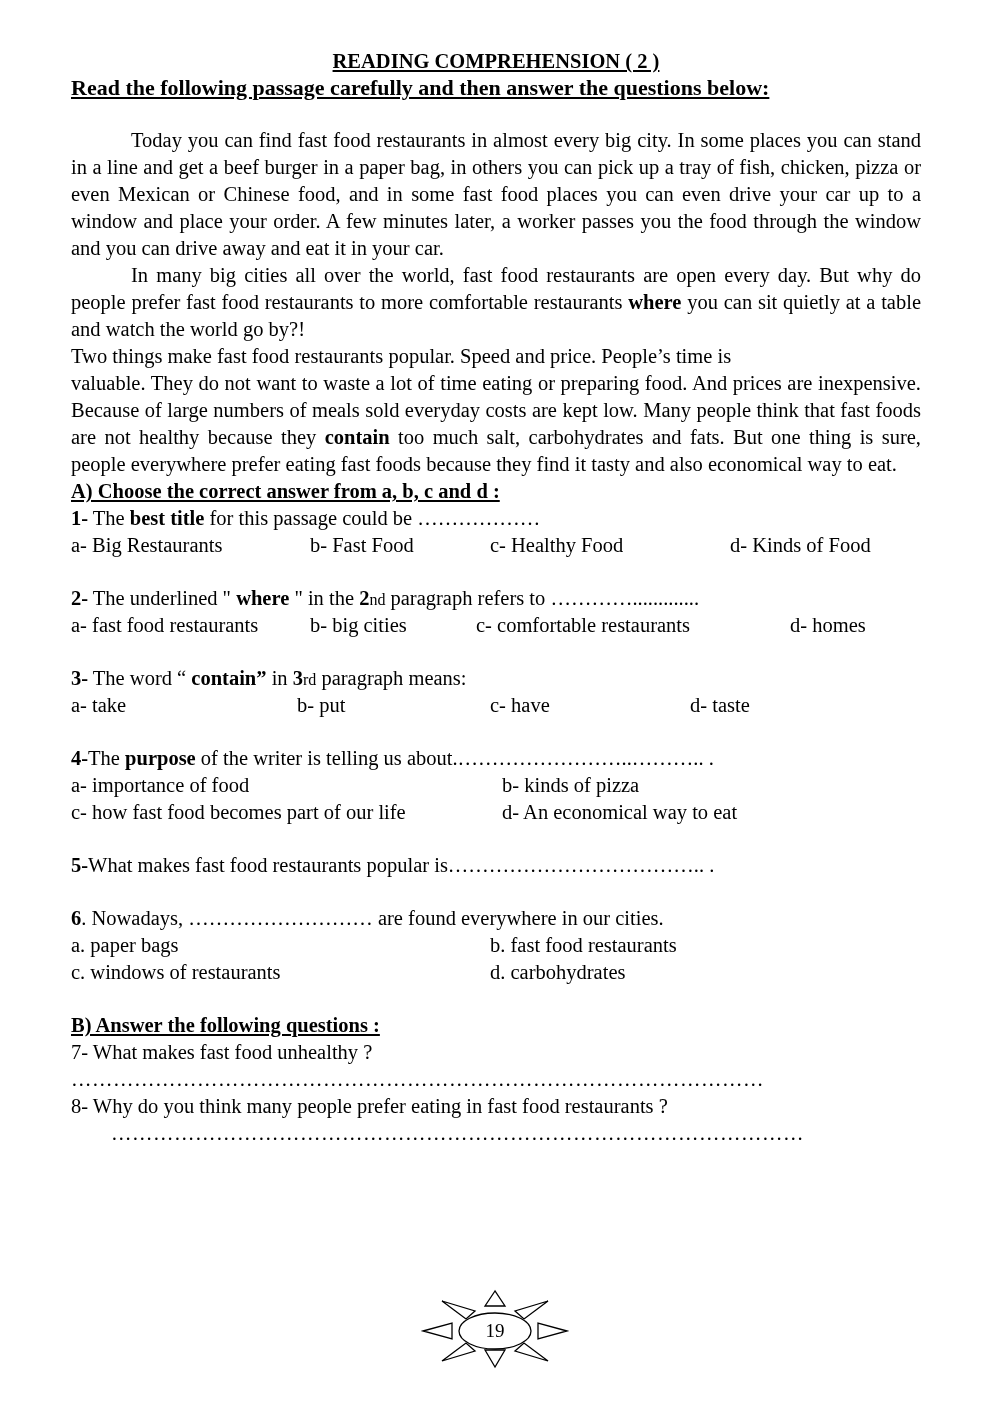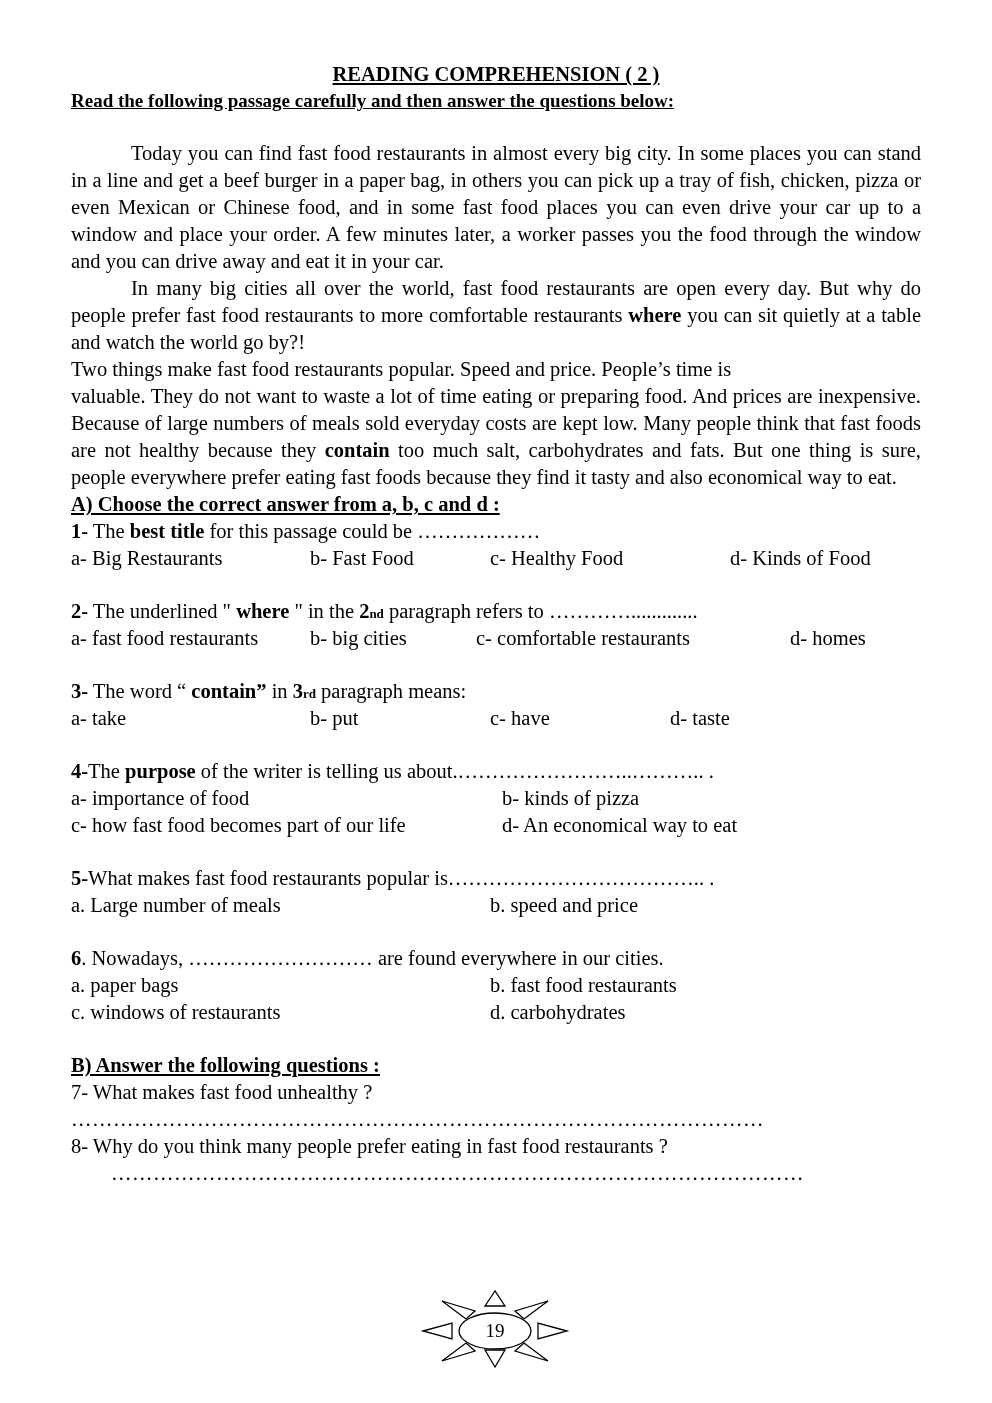--- a/index.html
+++ b/index.html
@@ -1,35 +1,35 @@
 <!DOCTYPE html>
 <html><head>
 <meta charset="utf-8">
 <style>
   html, body { margin: 0; padding: 0; background: #ffffff; }
   body {
     width: 992px; height: 1403px; position: relative; overflow: hidden;
     font-family: "Liberation Serif", serif; color: #000; font-size: 20.5px;
   }
-  .page { position: absolute; left: 71px; top: 48px; width: 850px; margin-top: 13px; }
+  .page { position: absolute; left: 71px; top: 48px; width: 850px; }
   .title {
     text-align: center; font-weight: bold; text-decoration: underline;
     font-size: 20.5px; line-height: 26px; height: 26px;
   }
   .instr {
-    font-weight: bold; text-decoration: underline; font-size: 19px;
+    font-weight: bold; text-decoration: underline; font-size: 22px;
     line-height: 28px; height: 28px;
   }
   .para { text-align: justify; line-height: 27px; margin: 0; }
   .indent { text-indent: 60px; }
   .gap { height: 26px; }
   .line { line-height: 27px; height: 27px; white-space: nowrap; position: relative; }
   .b { font-weight: bold; }
   .u { }
-  .sub { font-size: 13px; font-weight: bold; }
+  .sub { font-size: 16px; font-weight: normal; }
   .opt { position: absolute; top: 0; }
   .sec { font-weight: bold; text-decoration: underline; line-height: 27px; height: 27px; }
   .dots { letter-spacing: 0.5px; }
   .footer { position: absolute; left: 420px; top: 1288px; width: 150px; height: 82px; }
   .footer .num {
     position: absolute; left: 0; top: 0; width: 150px; height: 82px;
     line-height: 82px; text-align: center; font-size: 19px;
   }
 </style>
 </head>
@@ -65,42 +65,38 @@
     <span class="opt" style="left:0">a- fast food restaurants</span>
     <span class="opt" style="left:239px">b- big cities</span>
     <span class="opt" style="left:405px">c- comfortable restaurants</span>
     <span class="opt" style="left:719px">d- homes</span>
   </div>
   <div class="gap"></div>
 
   <div class="line"><span class="b">3-</span><span> The word “</span><span class="b u"> contain</span><span class="b">”</span><span> in </span><span class="b">3</span><span class="sub">rd</span><span> paragraph means:</span></div>
   <div class="line">
     <span class="opt" style="left:0">a- take</span>
-    <span class="opt" style="left:239px">b- put</span>
+    <span class="opt" style="left:226px">b- put</span>
     <span class="opt" style="left:419px">c- have</span>
-    <span class="opt" style="left:599px">d- taste</span>
+    <span class="opt" style="left:619px">d- taste</span>
   </div>
   <div class="gap"></div>
 
   <div class="line"><span class="b">4-</span><span>The </span><span class="b">purpose</span><span> of the writer is telling us about.……………………..……….. .</span></div>
   <div class="line">
     <span class="opt" style="left:0">a- importance of food</span>
     <span class="opt" style="left:431px">b- kinds of pizza</span>
   </div>
   <div class="line">
     <span class="opt" style="left:0">c- how fast food becomes part of our life</span>
     <span class="opt" style="left:431px">d- An economical way to eat</span>
   </div>
   <div class="gap"></div>
 
   <div class="line"><span class="b">5-</span><span>What makes fast food restaurants popular is……………………………….. .</span></div>
-  <div class="line">
-    <span class="opt" style="left:0">a. Large number of meals</span>
-    <span class="opt" style="left:419px">b. speed and price</span>
-  </div>
   <div class="gap"></div>
 
   <div class="line"><span class="b">6</span><span>. Nowadays, ……………………… are found everywhere in our cities.</span></div>
   <div class="line">
     <span class="opt" style="left:0">a. paper bags</span>
     <span class="opt" style="left:419px">b. fast food restaurants</span>
   </div>
   <div class="line">
     <span class="opt" style="left:0">c. windows of restaurants</span>
     <span class="opt" style="left:419px">d. carbohydrates</span>

